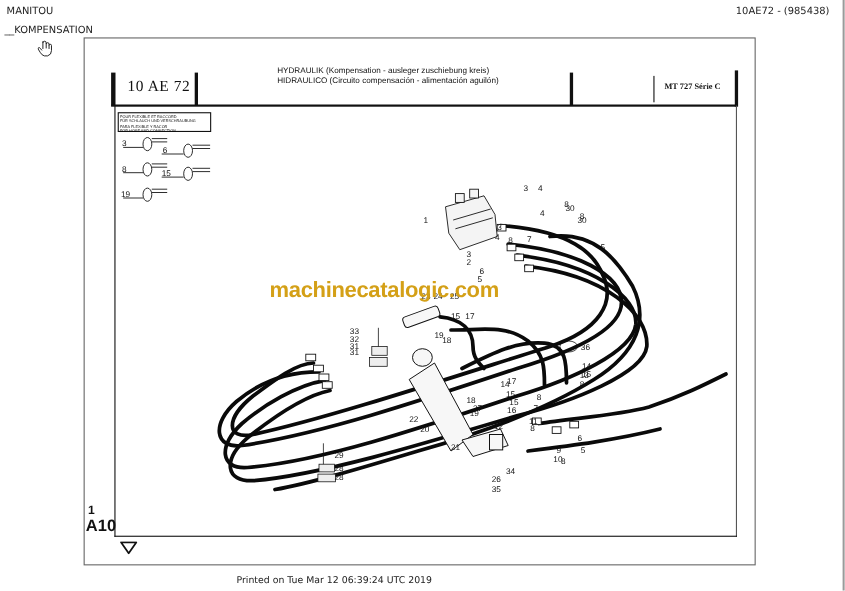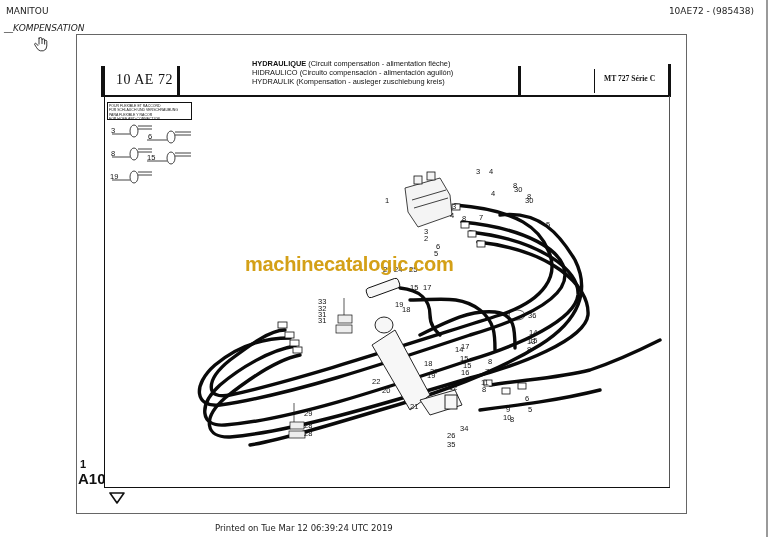--- a/index.html
+++ b/index.html
@@ -1,21 +1,21 @@
 <!DOCTYPE html>
 <html><head>
 <meta charset="utf-8">
 <style>
   html, body { margin:0; padding:0; }
   body {
     width:768px; height:537px; background:#ffffff; position:relative; overflow:hidden;
     font-family:"DejaVu Sans", sans-serif; color:#222;
   }
   .brand { position:absolute; left:6px; top:6px; font-size:9px; color:#222; }
-  .section { position:absolute; left:4px; top:23px; font-size:9px; color:#222;font-style:italic; }
+  .section { position:absolute; left:4px; top:23px; font-size:9px; color:#222; }
   .hand { position:absolute; left:34px; top:36px; width:14px; height:16px; }
   .docid { position:absolute; right:14px; top:6px; font-size:9px; color:#222; }
   .vscroll { position:absolute; right:0; top:0; width:2px; height:537px; background:#9a9a9a; }
 
   .frame { position:absolute; left:76px; top:34px; width:611px; height:480px; border:1px solid #666; box-sizing:border-box; }
   .drawing { position:absolute; left:104px; top:64px; width:566px; height:423px; }
 
   .title-left-box { position:absolute; left:101px; top:66px; width:4px; height:30px; background:#111; }
   .title-left-box2 { position:absolute; left:177px; top:66px; width:3px; height:30px; background:#111; }
   .title-code { position:absolute; left:116px; top:72px; font-family:Liberation Serif, serif; font-size:14px; color:#111; letter-spacing:0.5px; }
@@ -53,23 +53,22 @@
 </svg>
 <div class="docid">10AE72 - (985438)</div>
 <div class="vscroll"></div>
 
 <div class="frame"></div>
 
 <div class="title-left-box"></div>
 <div class="title-left-box2"></div>
 <div class="title-code">10 AE 72</div>
 <div class="title-desc">
-  <div><span class="b">HYDRAULIQUE</span><span> (Circuit compensation - alimentation flèche)</span></div>
+  <div><span>HYDRAULIK</span><span> (Kompensation - ausleger zuschiebung kreis)</span></div>
   <div><span>HIDRAULICO</span><span> (Circuito compensación - alimentación aguilón)</span></div>
-  <div><span>HYDRAULIK</span><span> (Kompensation - ausleger zuschiebung kreis)</span></div>
 </div>
 <div class="title-mid-tick"></div>
 <div class="title-right-tick"></div>
 <div class="title-right-tick2"></div>
 <div class="title-model">MT 727 Série C</div>
 <div class="title-rule"></div>
 <div class="vrule-left"></div>
 <div class="vrule-right"></div>
 <div class="hrule-bottom"></div>
 

